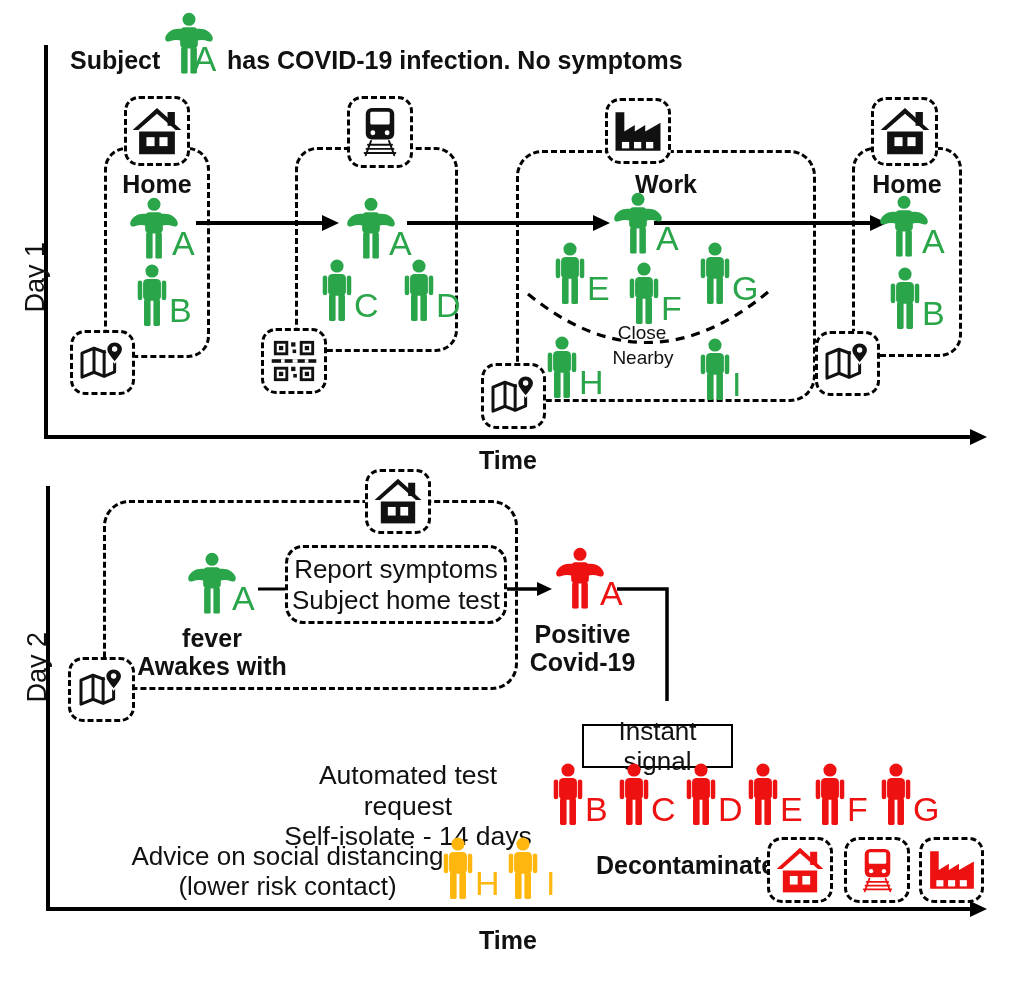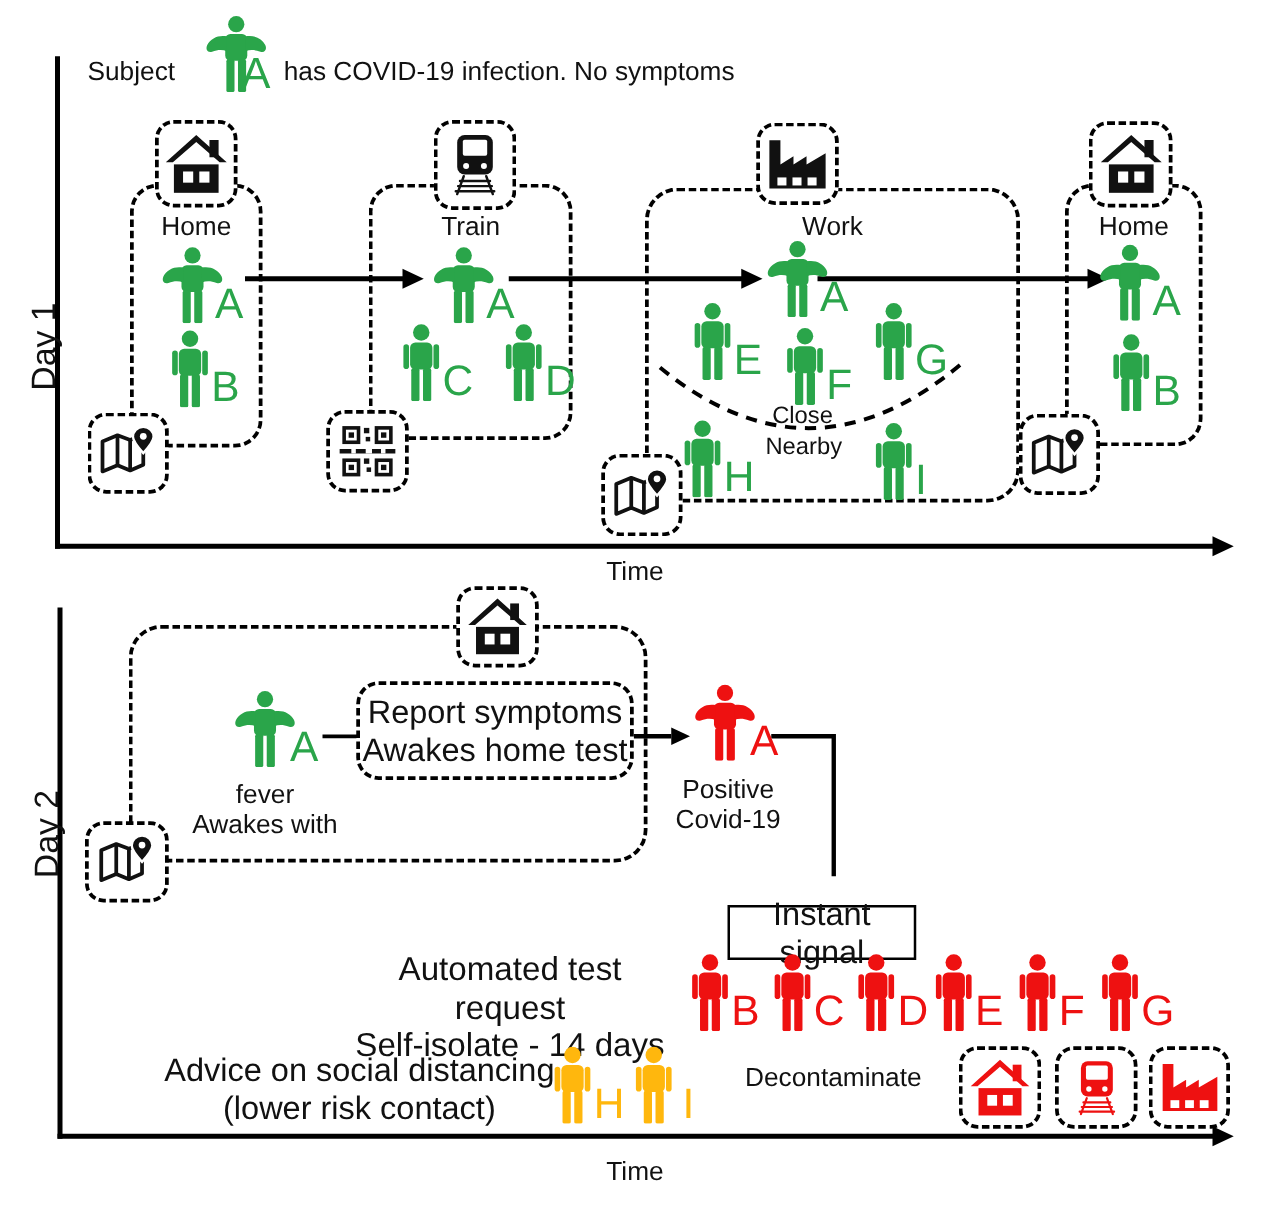--- a/index.html
+++ b/index.html
@@ -8,21 +8,21 @@
   .abs{position:absolute;}
   .zone{position:absolute;border:3.5px dashed #000;border-radius:26px;box-sizing:border-box;}
   .ibox{position:absolute;background:#fff;border:3.5px dashed #000;border-radius:15px;
         box-sizing:border-box;display:flex;align-items:center;justify-content:center;}
   .overlay{position:absolute;left:0;top:0;pointer-events:none;}
   .person{position:absolute;display:flex;align-items:flex-end;}
   .plabel{font-size:34px;line-height:.82;margin-bottom:1px;}
   .green{color:#2aa54a;}
   .red{color:#ee1111;}
   .orange{color:#ffb70d;}
-  .t27{font-size:21px;line-height:1.12;}
+  .t27{font-size:25px;line-height:1.12;font-weight:bold;}
   .t26{font-size:26px;line-height:1.16;text-align:center;}
   .t19{font-size:19px;line-height:1;}
   .center{text-align:center;}
   .vlabel{position:absolute;writing-mode:vertical-rl;transform:rotate(180deg);font-size:27px;}
   .rbox{position:absolute;border:3.5px dashed #000;border-radius:18px;box-sizing:border-box;
         display:flex;flex-direction:column;align-items:center;justify-content:center;background:#fff;}
   .sbox{position:absolute;border:2.5px solid #000;box-sizing:border-box;background:#fff;
         display:flex;align-items:center;justify-content:center;}
   svg.pico{display:block;}
 </style>
@@ -178,21 +178,20 @@
         <use href="#sym-map"></use>
       </svg>
   </div>
   <div class="ibox" style="left:815px;top:331px;width:65px;height:65px">
     <svg class="pico" width="48" height="45" viewBox="0 0 64 60" fill="currentColor">
         <use href="#sym-map"></use>
       </svg>
   </div>
 
   <div class="abs t27 center" style="left:104px;top:170px;width:106px">Home</div>
-  <div class="abs t27 center" style="left:295px;top:170px;width:163px">Train</div>
   <div class="abs t27 center" style="left:516px;top:170px;width:300px">Work</div>
   <div class="abs t27 center" style="left:852px;top:170px;width:110px">Home</div>
 
   <div class="person green" style="left:128px;top:197px">
     <svg class="pico" width="52" height="62" viewBox="0 0 56 66" fill="currentColor">
         <use href="#sym-shrug"></use>
       </svg>
     <span class="plabel" style="margin-left:-8px">A</span>
   </div>
   <div class="person green" style="left:135px;top:264px">
@@ -291,21 +290,21 @@
       </svg>
     <span class="plabel" style="margin-left:-6px">A</span>
   </div>
   <div class="abs t27 center" style="left:133px;top:624px;width:158px">
     <div>fever</div>
     <div>Awakes with</div>
   </div>
 
   <div class="rbox" style="left:285px;top:545px;width:222px;height:79px">
     <div class="t26">Report symptoms</div>
-    <div class="t26">Awakes home test</div>
+    <div class="t26">Subject home test</div>
   </div>
 
   <div class="person red" style="left:554px;top:547px">
     <svg class="pico" width="52" height="62" viewBox="0 0 56 66" fill="currentColor">
         <use href="#sym-shrug"></use>
       </svg>
     <span class="plabel" style="margin-left:-6px">A</span>
   </div>
   <div class="abs t27 center" style="left:515px;top:620px;width:135px">
     <div>Positive</div>

